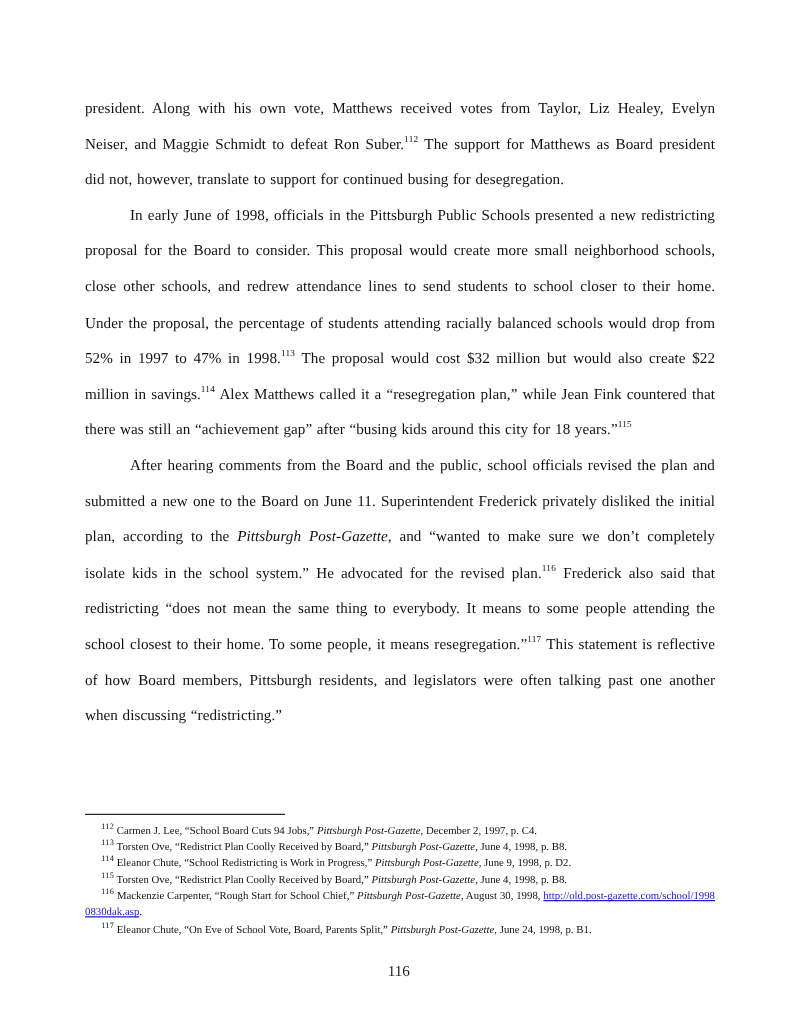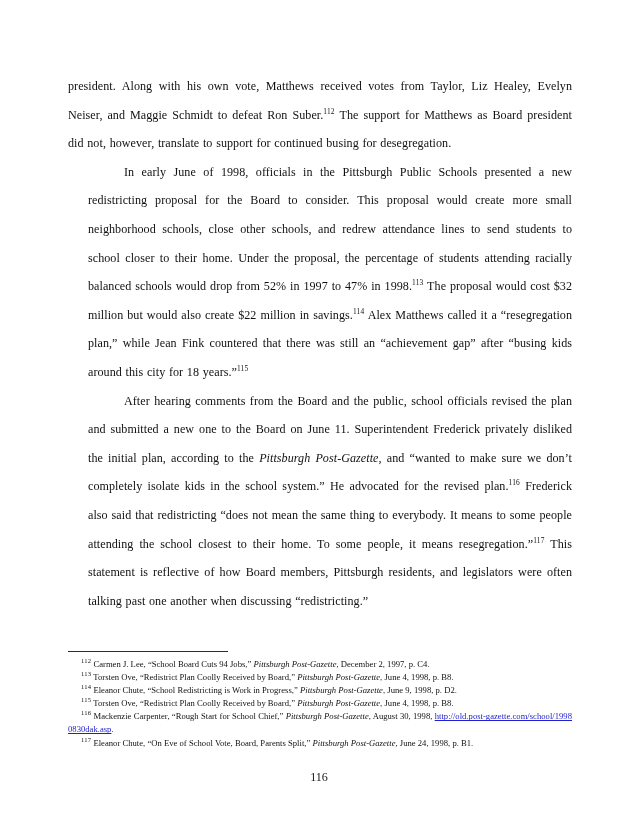--- a/index.html
+++ b/index.html
@@ -32,21 +32,20 @@
     line-height: 28.6px;
     text-align: justify;
     text-justify: inter-word;
     margin: 0;
     letter-spacing: 0.05px;
     word-spacing: 0.6px;
     color: #111111;
   }
   .para.indent {
     text-indent: 36px;
-    margin-left: 20px;
   }
   .para + .para {
     margin-top: 0;
   }
   .para i, .para em {
     font-style: italic;
   }
   sup.fn {
     font-size: 7.4px;
     vertical-align: super;

